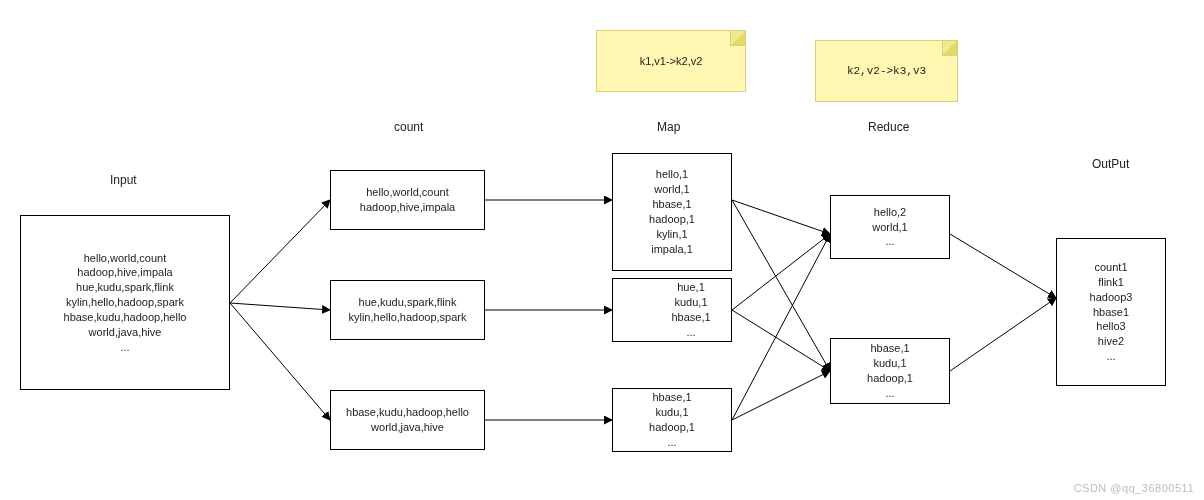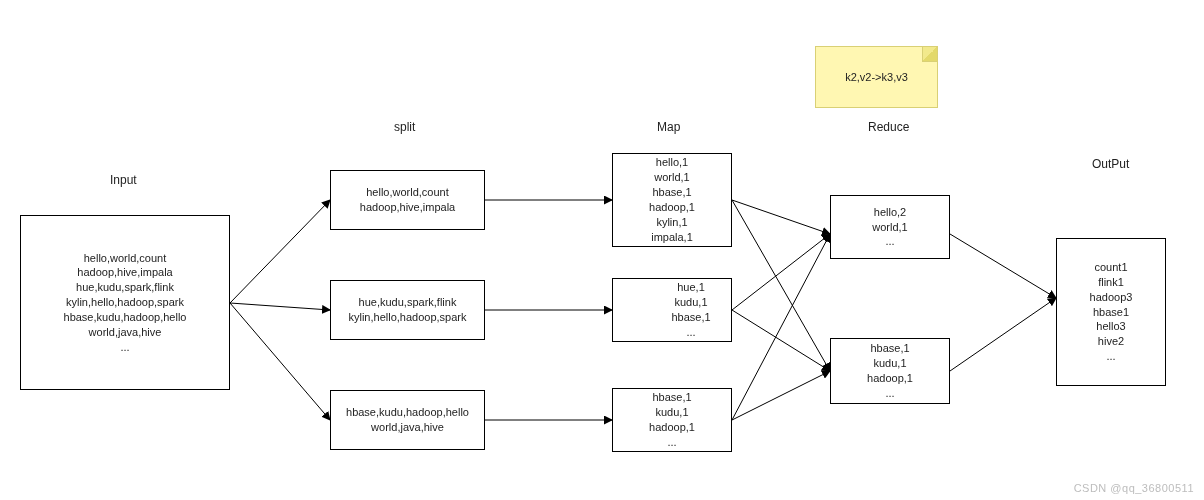--- a/index.html
+++ b/index.html
@@ -71,26 +71,30 @@
     letter-spacing: 0.5px;
     margin-left: 10px;
   }
 </style>
 </head>
 <body>
 
 <div class="canvas">
 
   <div class="lbl" style="left:110px; top:173px;">Input</div>
-  <div class="lbl" style="left:394px; top:120px;">split</div>
+  <div class="lbl" style="left:394px; top:120px;">count</div>
   <div class="lbl" style="left:657px; top:120px;">Map</div>
   <div class="lbl" style="left:868px; top:120px;">Reduce</div>
   <div class="lbl" style="left:1092px; top:120px;margin-top:37px;">OutPut</div>
 
-  <div class="note" style="left:815px; top:46px; width:123px; height:62px;">
+  <div class="note" style="left:596px; top:30px; width:150px; height:62px;">
+    <div class="fold"></div>
+    <span>k1,v1-&gt;k2,v2</span>
+  </div>
+  <div class="note" style="left:815px; top:40px; width:143px; height:62px;font-family:Liberation Mono, monospace;">
     <div class="fold"></div>
     <span>k2,v2-&gt;k3,v3</span>
   </div>
 
   <div class="box" style="left:20px; top:215px; width:210px; height:175px;">
     <div class="line">hello,world,count</div>
     <div class="line">hadoop,hive,impala</div>
     <div class="line">hue,kudu,spark,flink</div>
     <div class="line">kylin,hello,hadoop,spark</div>
     <div class="line">hbase,kudu,hadoop,hello</div>
@@ -104,21 +108,21 @@
   </div>
   <div class="box" style="left:330px; top:280px; width:155px; height:60px;">
     <div class="line">hue,kudu,spark,flink</div>
     <div class="line">kylin,hello,hadoop,spark</div>
   </div>
   <div class="box" style="left:330px; top:390px; width:155px; height:60px;">
     <div class="line">hbase,kudu,hadoop,hello</div>
     <div class="line">world,java,hive</div>
   </div>
 
-  <div class="box" style="left:612px; top:153px; width:120px; height:94px;">
+  <div class="box" style="left:612px; top:153px; width:120px; height:118px;">
     <div class="line">hello,1</div>
     <div class="line">world,1</div>
     <div class="line">hbase,1</div>
     <div class="line">hadoop,1</div>
     <div class="line">kylin,1</div>
     <div class="line">impala,1</div>
   </div>
   <div class="box" style="left:612px; top:278px; width:120px; height:64px;padding-left:44px;">
     <div class="line">hue,1</div>
     <div class="line">kudu,1</div>

